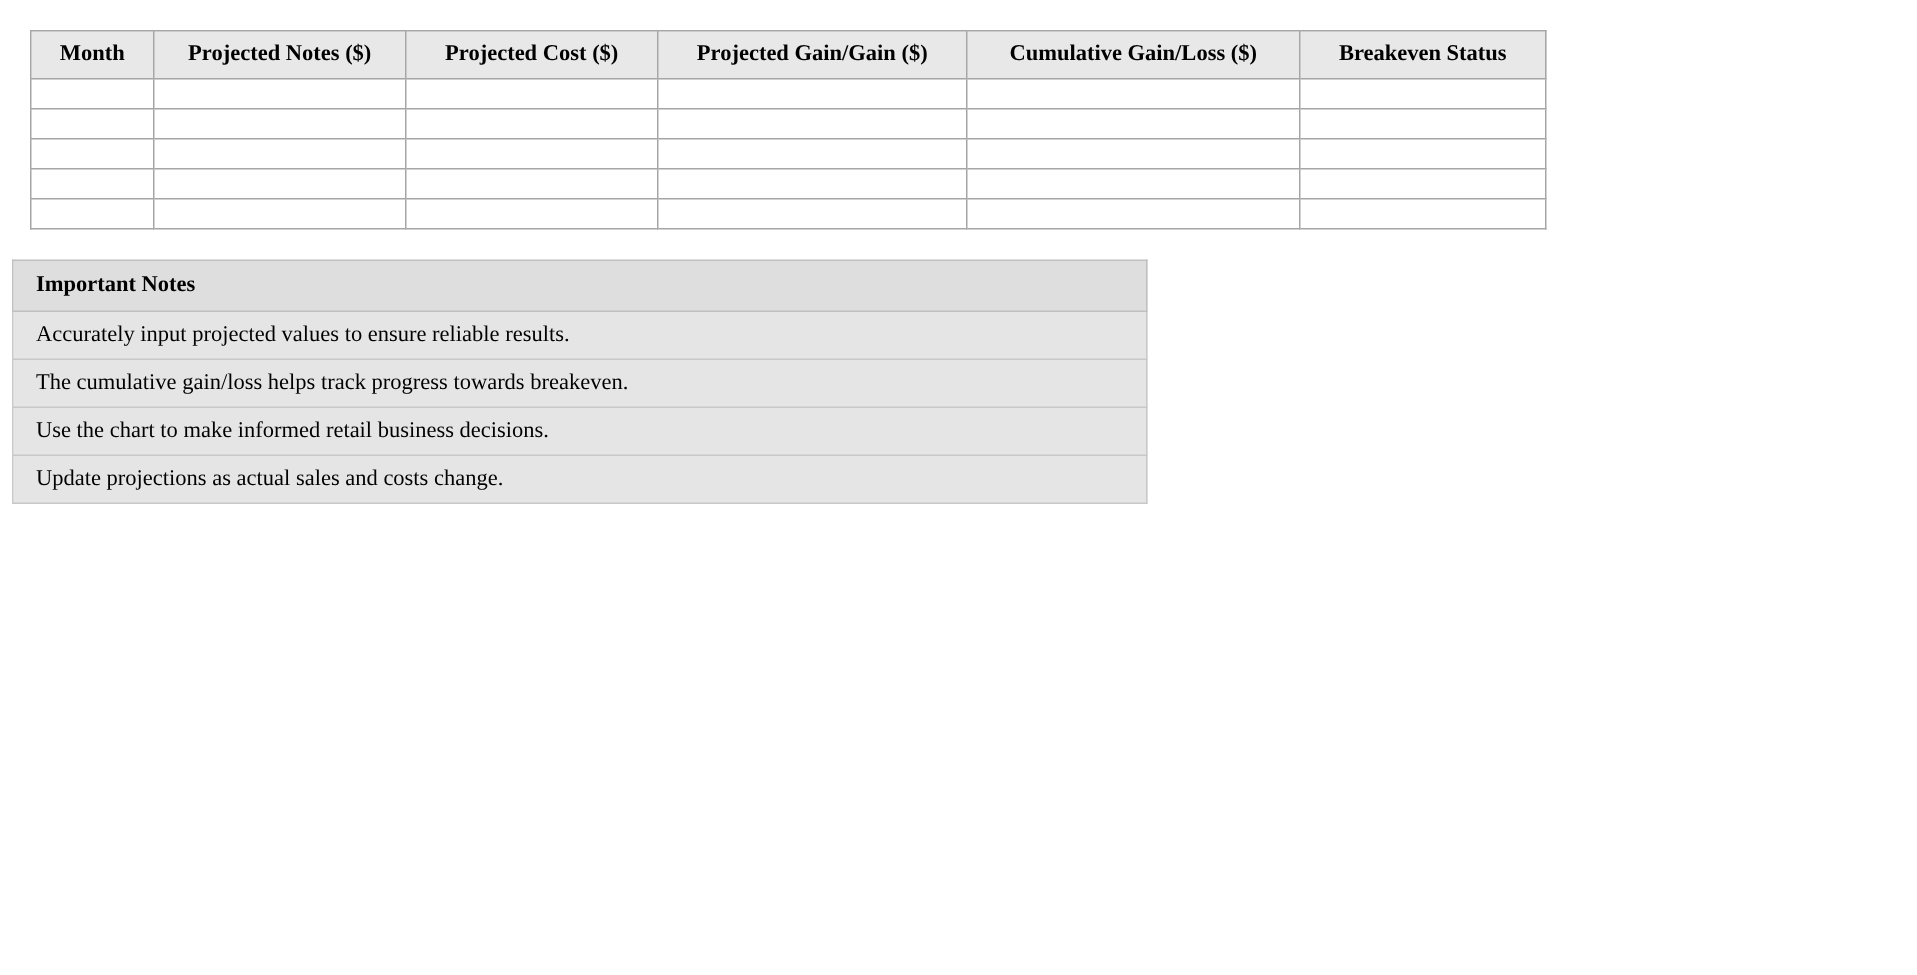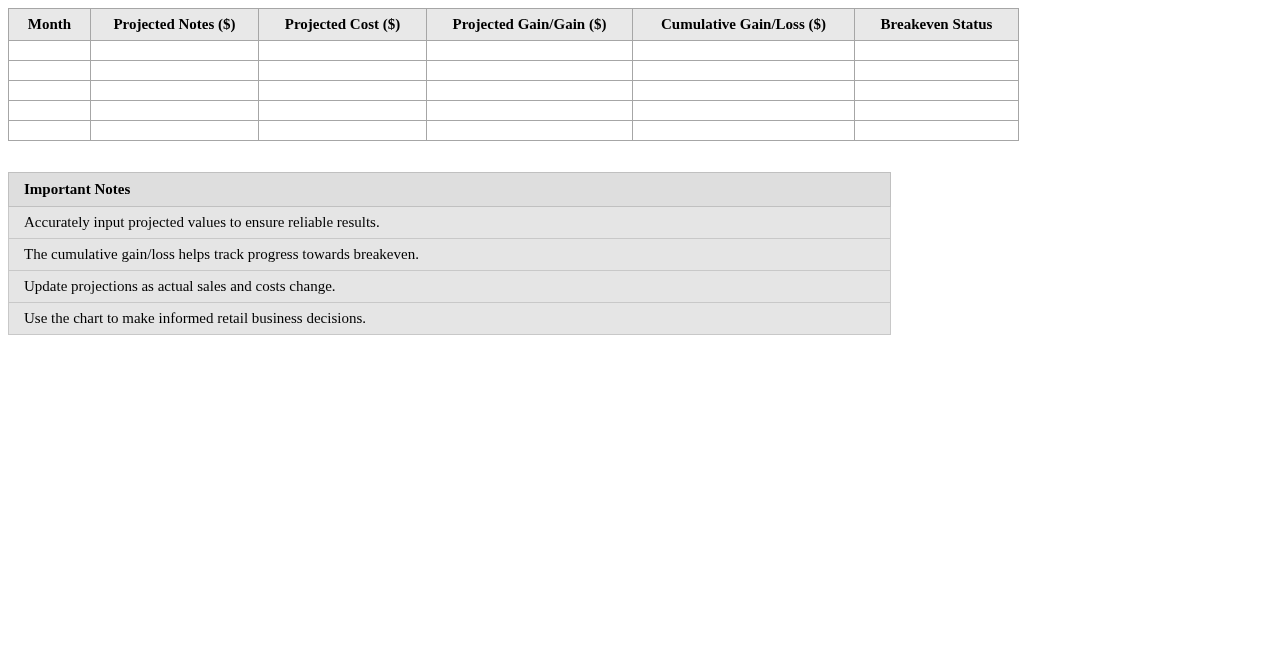--- a/index.html
+++ b/index.html
@@ -19,21 +19,21 @@
   .page {
     padding: 8px 0 0 8px;
     box-sizing: border-box;
   }
 
   
   table.projection {
     border-collapse: collapse;
     table-layout: fixed;
     width: 1010px;
-    margin: 0;
+    margin: 12px;
   }
   table.projection th {
     background: #e8e8e8;
     border: 1px solid #a6a6a6;
     font-weight: bold;
     font-size: 15px;
     text-align: center;
     padding: 7px 4px;
     font-family: "Liberation Serif", "DejaVu Serif", serif;
     white-space: nowrap;
@@ -48,22 +48,22 @@
   .col-sales { width: 168px; }
   .col-cost  { width: 168px; }
   .col-gain  { width: 206px; }
   .col-cum   { width: 222px; }
   .col-status{ width: 164px; }
 
   
   table.notes {
     border-collapse: collapse;
     table-layout: fixed;
-    width: 883px;
-    margin-top: 31px;
+    width: 757px;
+    margin-top: 20px;
   }
   table.notes th {
     background: #dedede;
     border: 1px solid #c0c0c0;
     font-weight: bold;
     font-size: 15px;
     text-align: left;
     padding: 8px 10px 8px 15px;
     font-family: "Liberation Serif", "DejaVu Serif", serif;
   }
@@ -151,21 +151,21 @@
       </tr>
     </thead>
     <tbody>
       <tr>
         <td>Accurately input projected values to ensure reliable results.</td>
       </tr>
       <tr>
         <td>The cumulative gain/loss helps track progress towards breakeven.</td>
       </tr>
       <tr>
-        <td>Update projections as actual sales and costs change.</td>
+        <td>Use the chart to make informed retail business decisions.</td>
       </tr>
       <tr>
-        <td>Use the chart to make informed retail business decisions.</td>
+        <td>Update projections as actual sales and costs change.</td>
       </tr>
     </tbody>
   </table>
 
 </div>
 
 </body></html>

